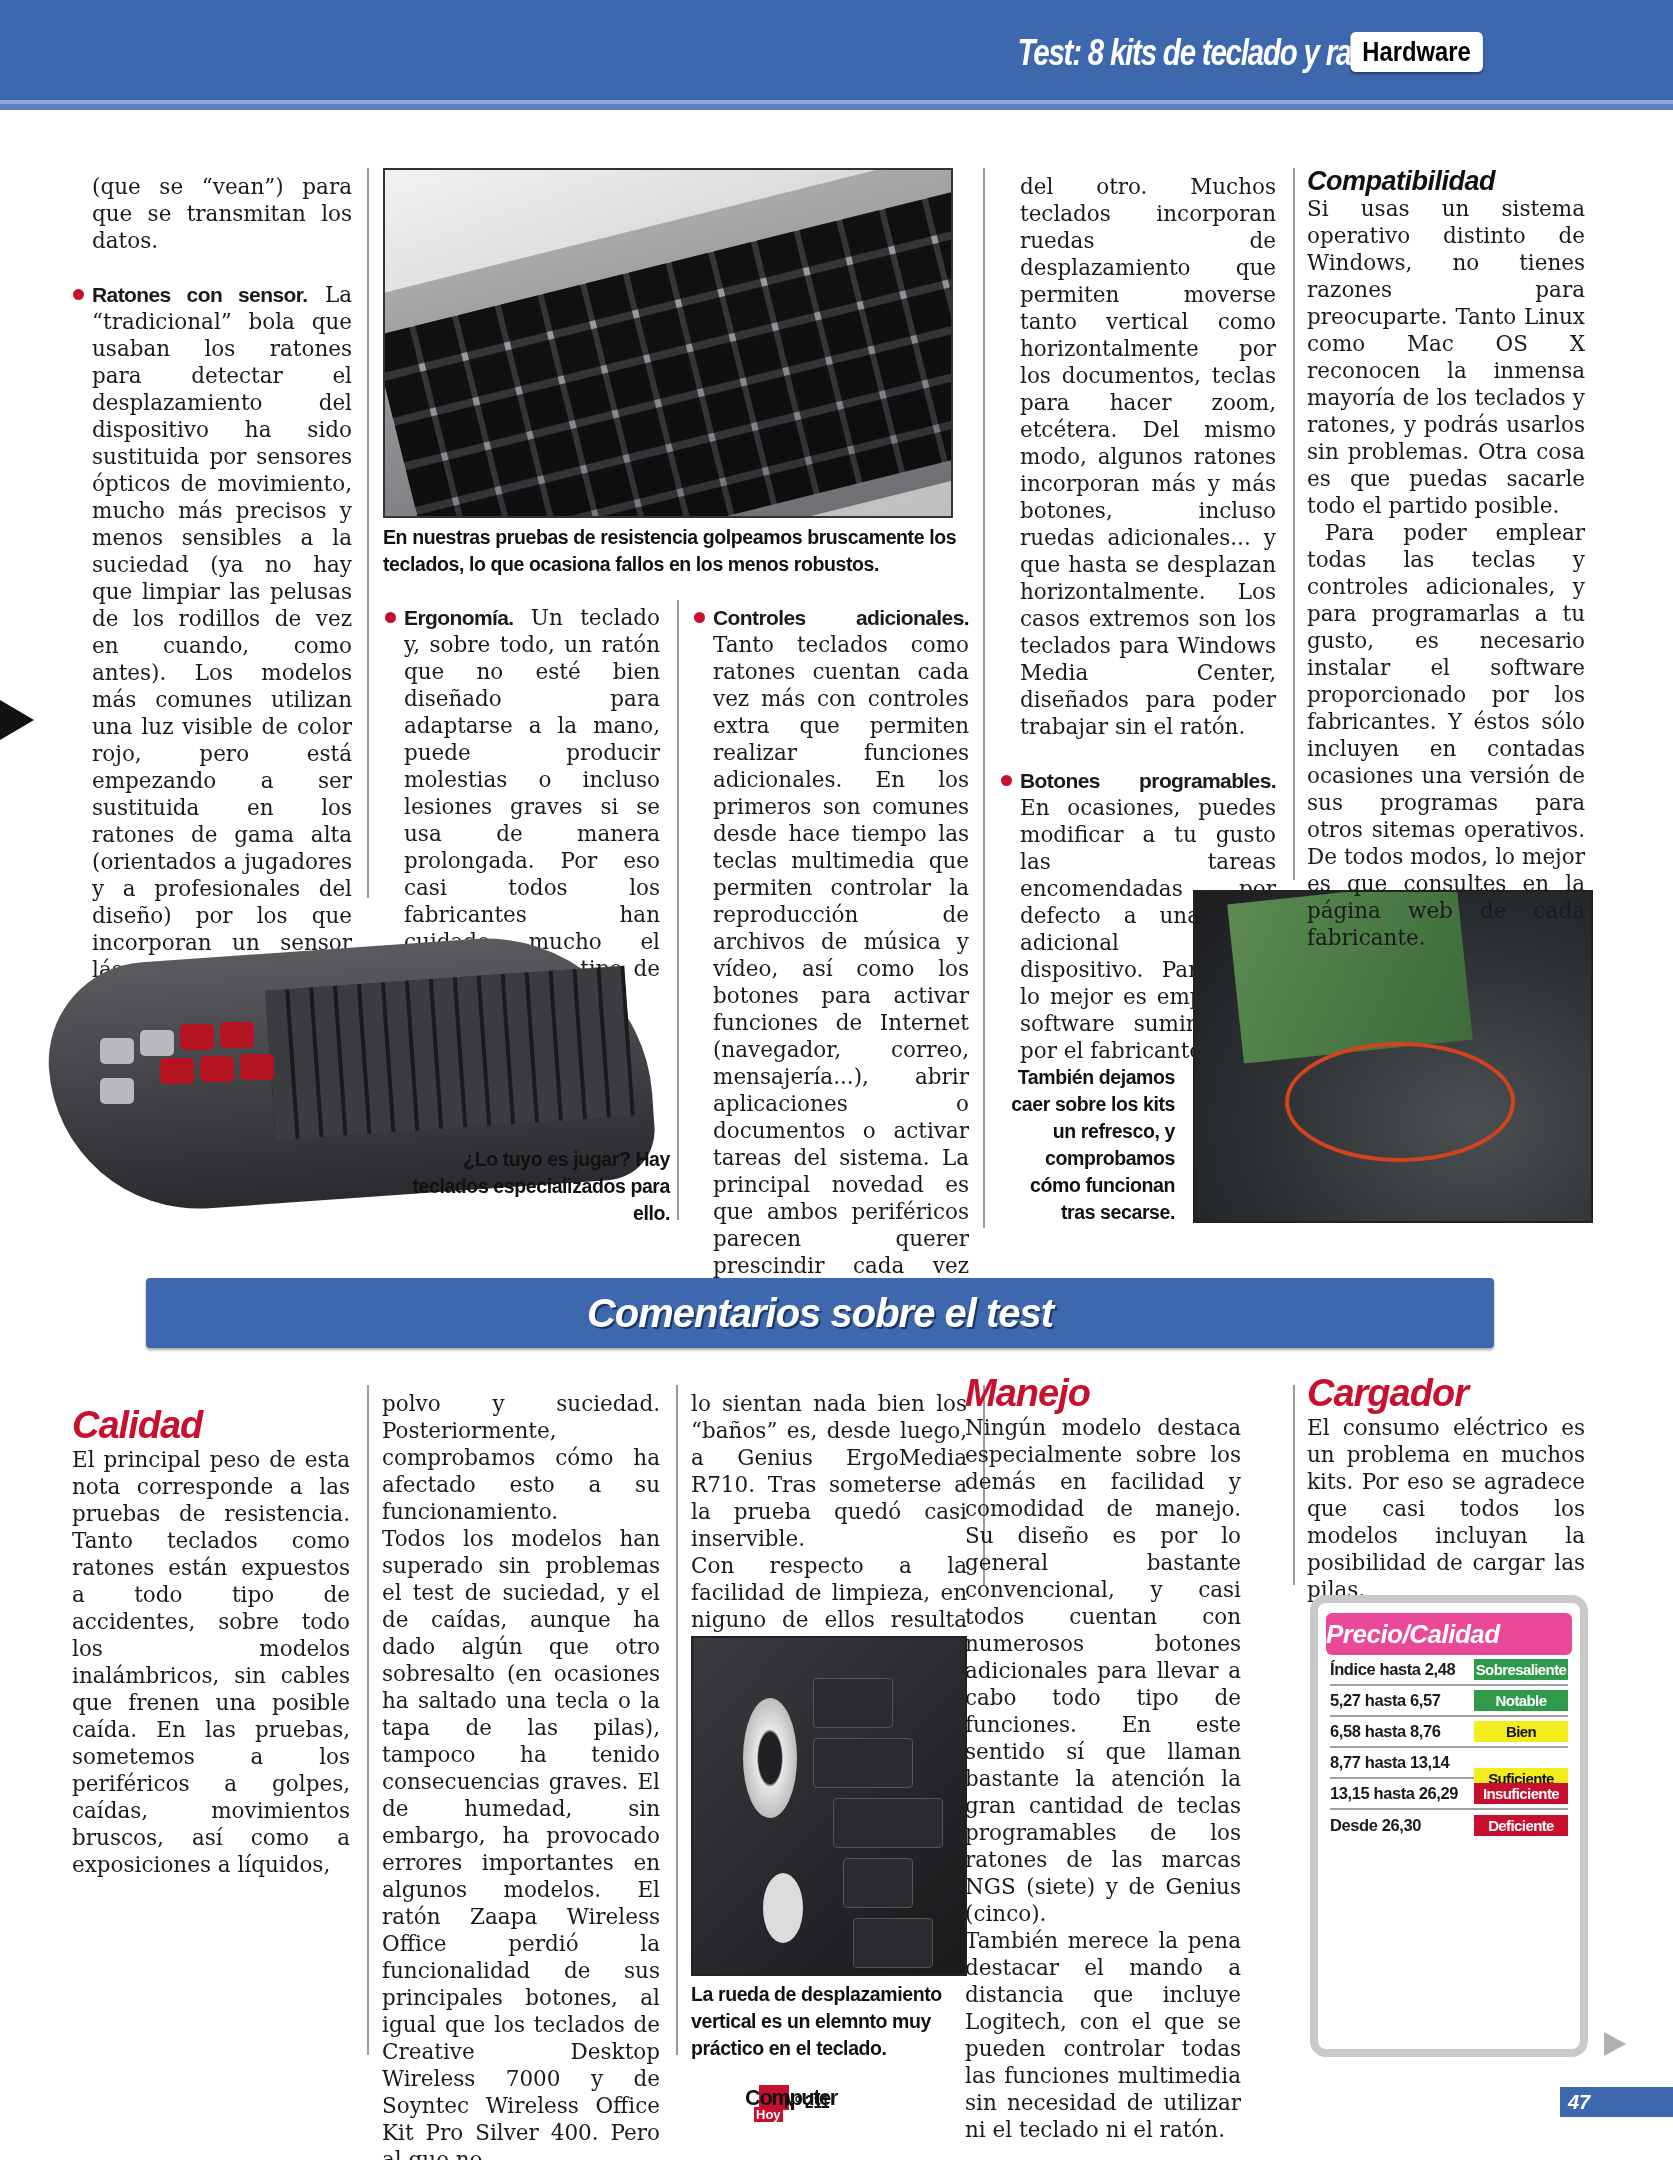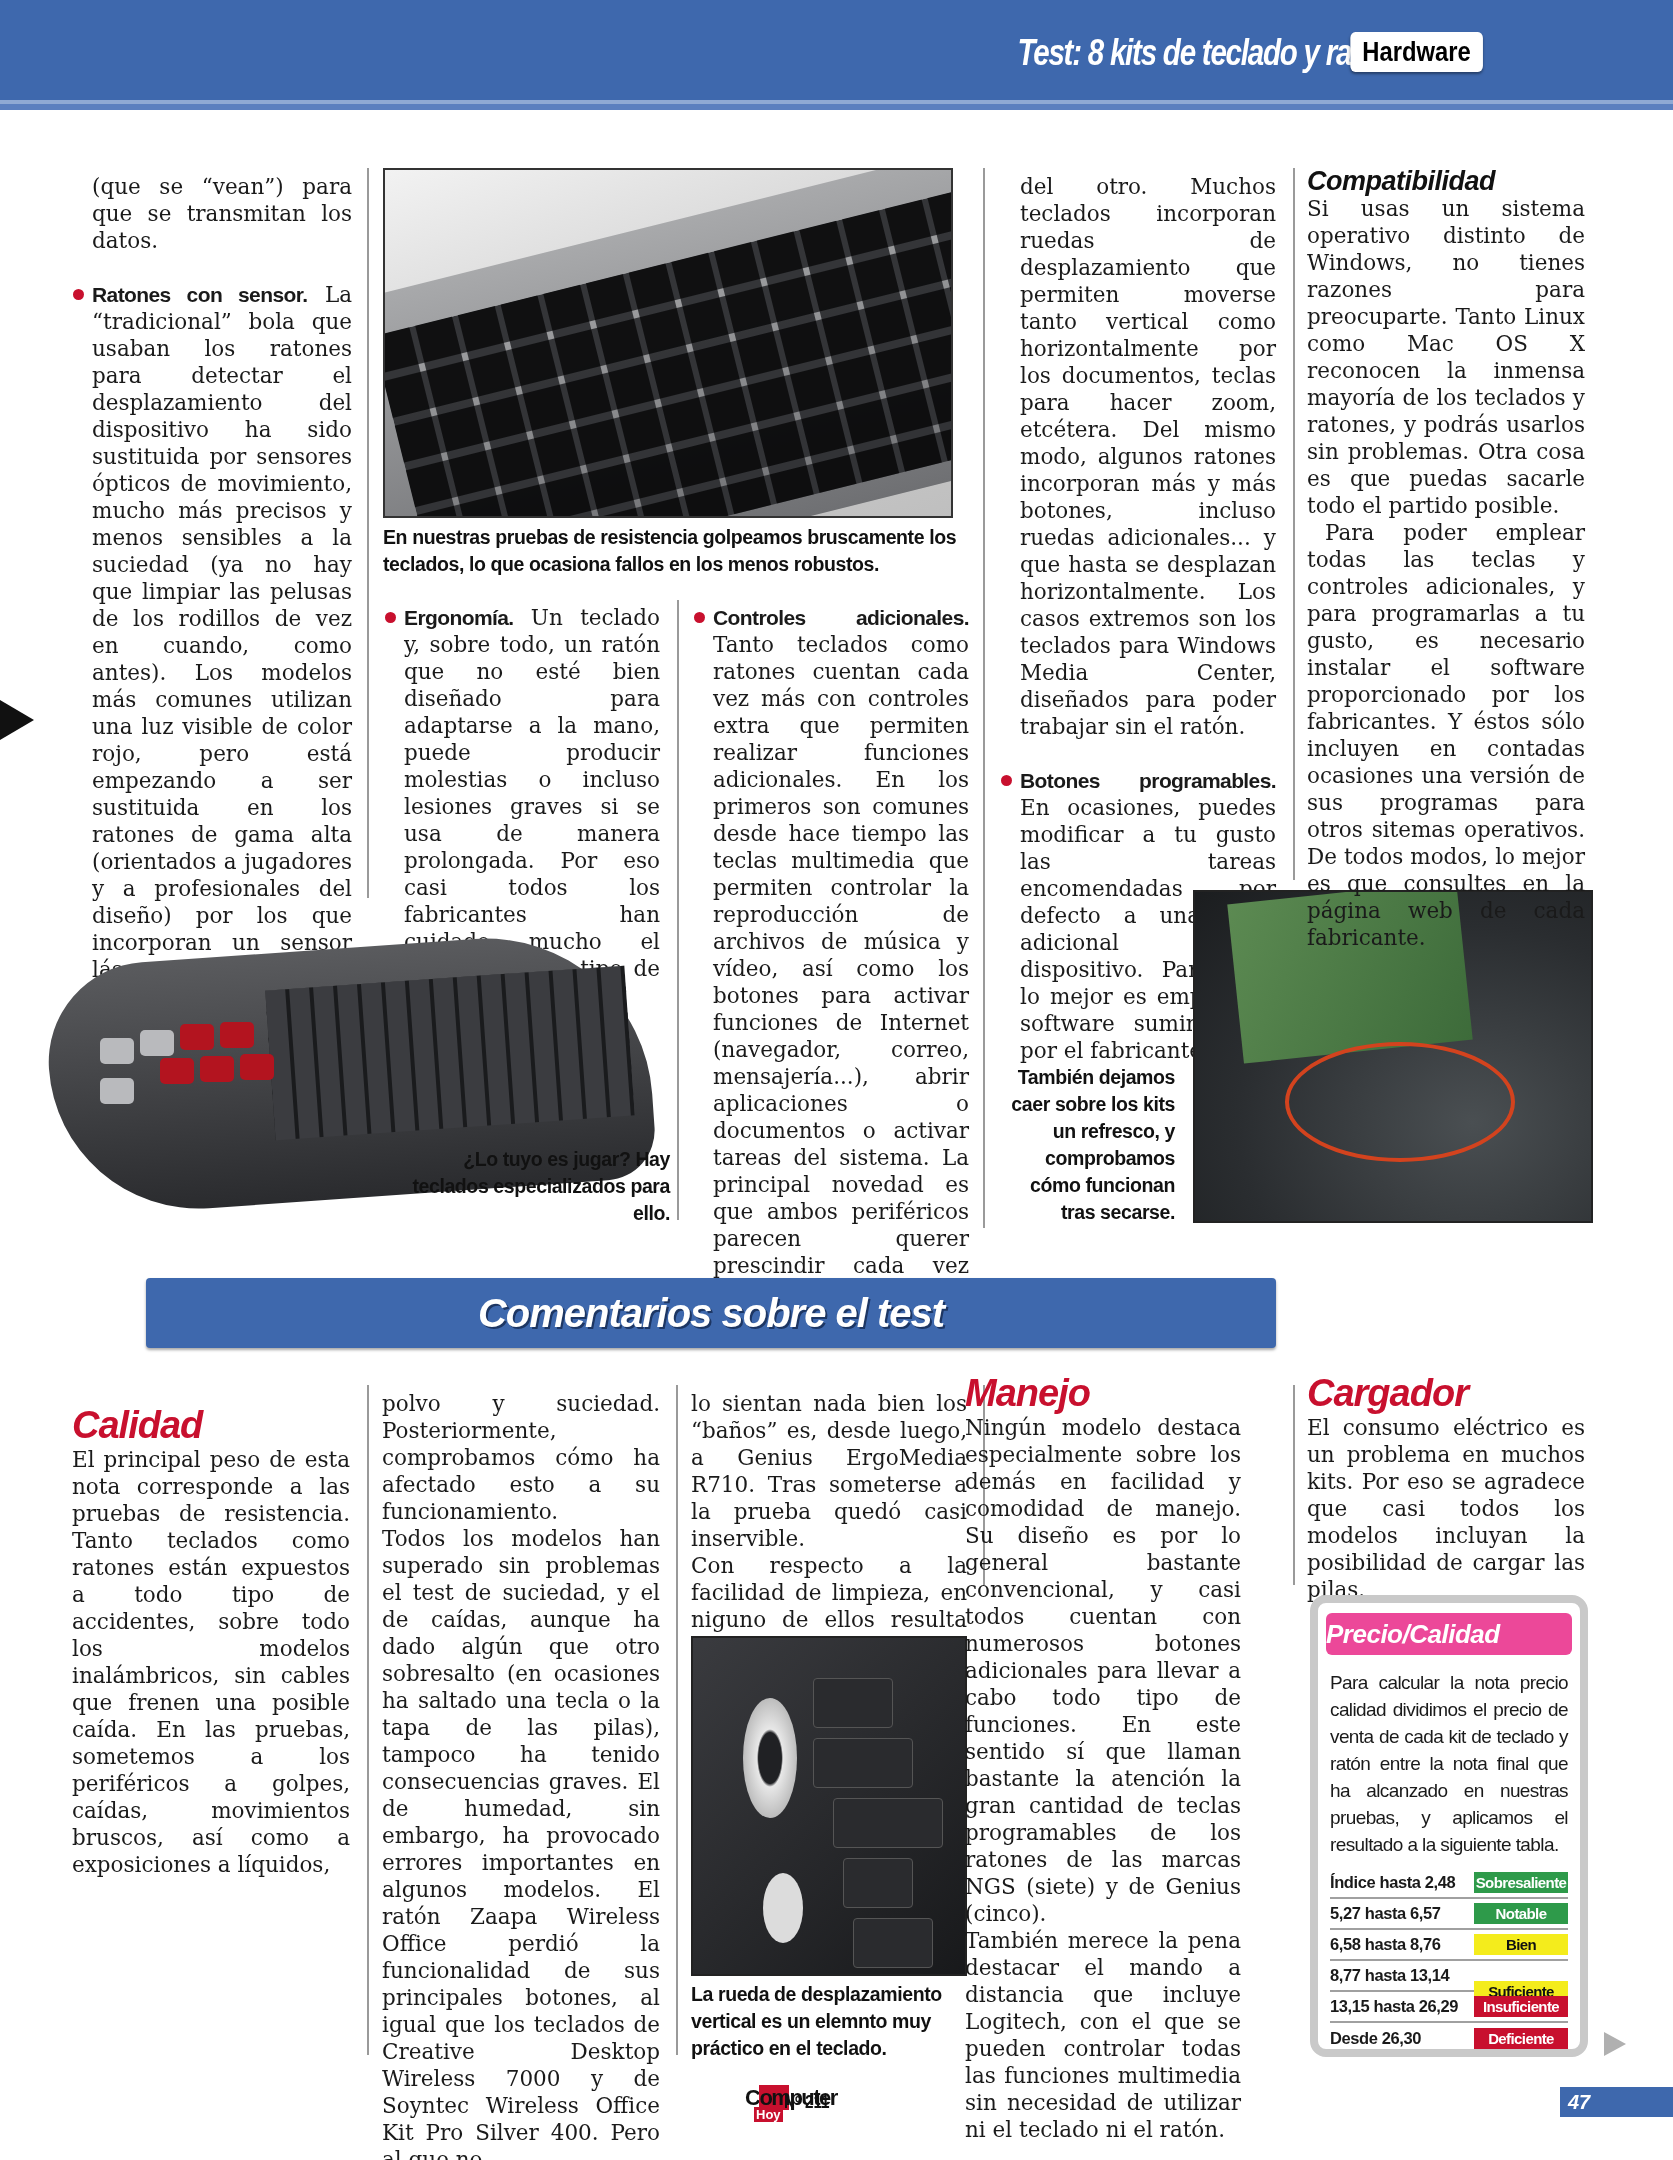--- a/index.html
+++ b/index.html
@@ -42,21 +42,21 @@
   .pcb { left: 1193px; top: 890px; width: 400px; height: 333px; border: 2px solid #222; background: radial-gradient(ellipse at 70% 70%, #4a4f52 0%, #2a2d30 60%, #1b1d1f 100%); }
   .pcb .board { position: absolute; left: 40px; top: 0; width: 230px; height: 160px; background: linear-gradient(120deg,#5c8a52,#3d6b3a); transform: rotate(-6deg); }
   .pcb .ring { position: absolute; left: 90px; top: 150px; width: 230px; height: 120px; border: 4px solid #d3431e; border-radius: 50%; }
 
   .scroll-photo { left: 691px; top: 1636px; width: 276px; height: 340px; border: 2px solid #222; background: linear-gradient(135deg,#3a3b3f,#18191b); }
   .scroll-photo .wheel { position: absolute; left: 50px; top: 60px; width: 54px; height: 120px; background: radial-gradient(ellipse,#202124 30%,#e8e8e8 34%,#bdbdbd 70%); border-radius: 50%; }
   .scroll-photo .wheel2 { position: absolute; left: 70px; top: 235px; width: 40px; height: 70px; background: #dcdcdc; border-radius: 50%; }
   .scroll-photo .k { position: absolute; background: #2a2b2e; border: 1px solid #555; border-radius: 4px; }
 
   
-  .section-bar { position: absolute; left: 146px; top: 1278px; width: 1130px; height: 70px; background: #3e68ad; border-radius: 4px; box-shadow: 0 2px 3px rgba(0,0,0,.35); text-align: center; }
+  .section-bar { position: absolute; left: 146px; top: 1278px; width: 1348px; height: 70px; background: #3e68ad; border-radius: 4px; box-shadow: 0 2px 3px rgba(0,0,0,.35); text-align: center; }
   .section-bar span { display: inline-block; color: #fff; font-family: "Liberation Sans", sans-serif; font-weight: bold; font-style: italic; font-size: 40px; line-height: 70px; letter-spacing: -1px; text-shadow: 2px 2px 0 #1d3663; }
 
   
   .pc-box { position: absolute; left: 1310px; top: 1595px; width: 278px; height: 462px; background: #fff; border: 8px solid #c9c9c9; border-radius: 16px; }
   .pc-head { margin: 10px 8px 0 8px; height: 42px; background: #ec4899; border-radius: 6px; color: #fff; text-align: left; font-size: 26px; line-height: 42px; letter-spacing: -0.5px; }
   .pc-text { margin: 14px 12px 10px 12px; font-family: "Liberation Sans", sans-serif; font-size: 19px; line-height: 27px; text-align: justify; letter-spacing: -0.6px; }
   .pc-table { margin: 0 12px; }
   .pc-row { display: flex; justify-content: space-between; align-items: center; height: 31px; border-bottom: 2px solid #a0a0a0; font-family: "Liberation Sans", sans-serif; font-weight: bold; font-size: 16.5px; letter-spacing: -0.4px; }
   .pc-row:last-child { border-bottom: none; }
   .pc-badge { width: 94px; height: 21px; line-height: 21px; text-align: center; font-size: 15px; letter-spacing: -0.6px; }
@@ -187,21 +187,20 @@
 
 <div class="vline" style="left:1293px; top:1385px; height:200px;"></div>
 
 <div class="col" style="left:1307px; top:1372px; width:278px;">
   <div class="sub-head-red">Cargador</div>
   <p>El consumo eléctrico es un problema en muchos kits. Por eso se agradece que casi todos los modelos incluyan la posibilidad de cargar las pilas.</p>
 </div>
 
 <div class="pc-box">
   <div class="pc-head box-head">Precio/Calidad</div>
-  <div class="pc-text">Para calcular la nota precio calidad dividimos el precio de venta de cada kit de teclado y ratón entre la nota final que ha alcanzado en nuestras pruebas, y aplicamos el resultado a la siguiente tabla.</div>
   <div class="pc-table" id="pc-table">
       <div class="pc-row">
         <span>Índice hasta 2,48</span>
         <span class="pc-badge" style="background: rgb(46, 154, 74); color: #ffffff;">Sobresaliente</span>
       </div>
       <div class="pc-row">
         <span>5,27 hasta 6,57</span>
         <span class="pc-badge" style="background: rgb(46, 154, 74); color: rgb(255, 255, 255);">Notable</span>
       </div>
       <div class="pc-row">

